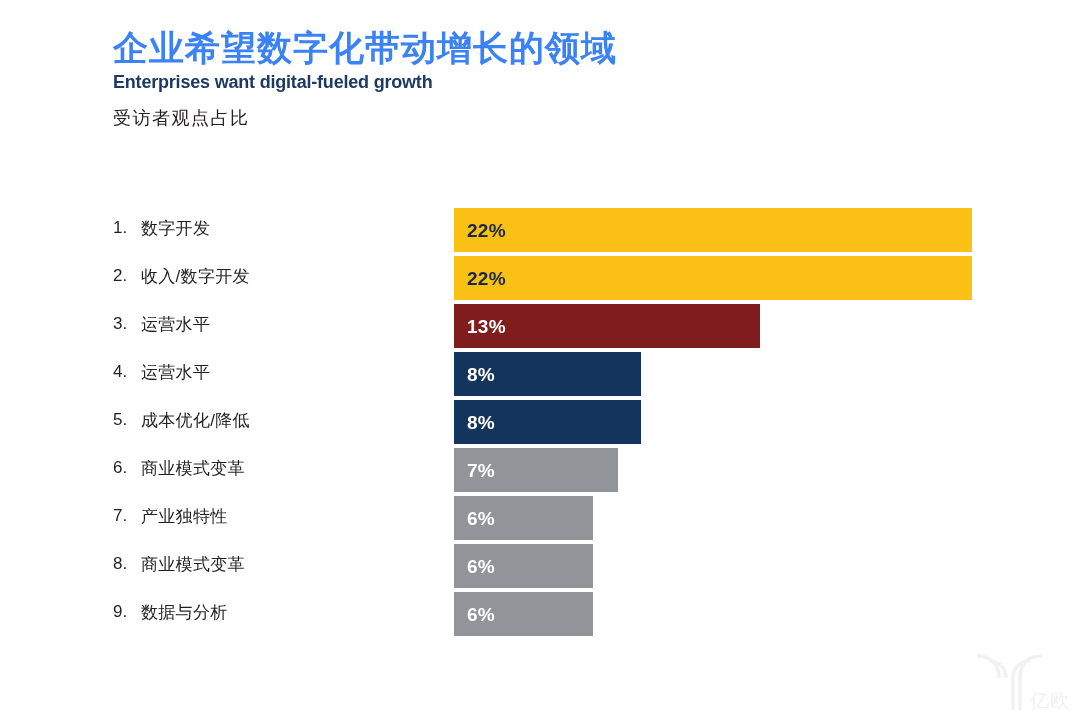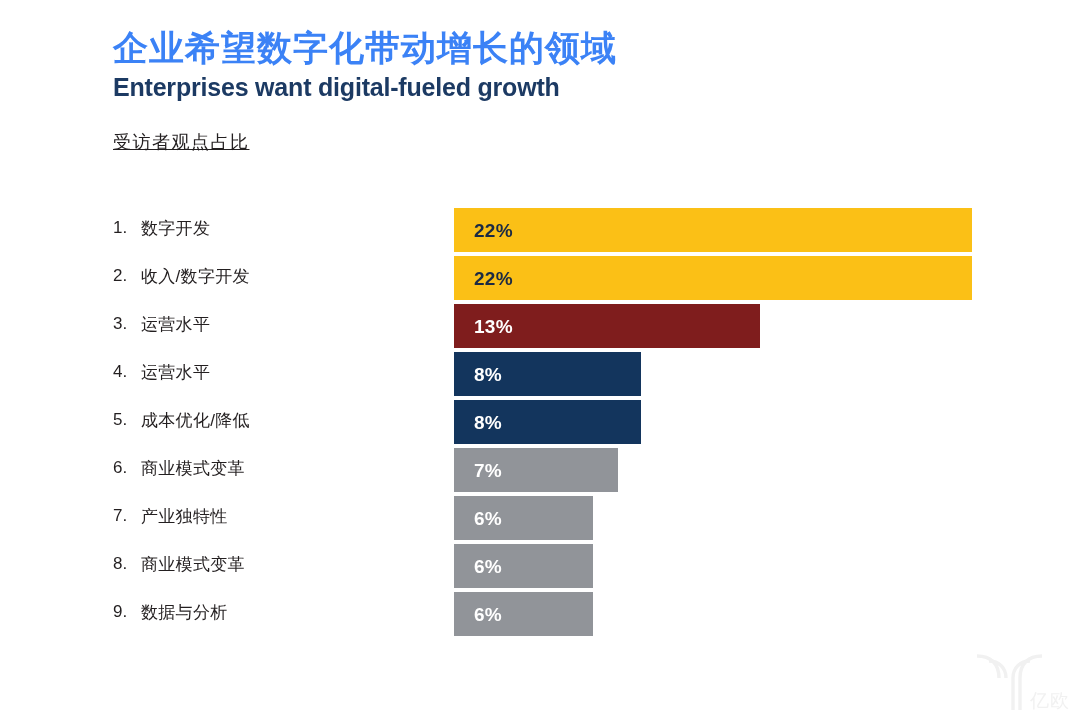--- a/index.html
+++ b/index.html
@@ -28,35 +28,34 @@
   }
   .title-cn {
     font-size: 35px;
     font-weight: bold;
     color: #3b82f6;
     letter-spacing: 1px;
     line-height: 1.15;
     white-space: nowrap;
   }
   .title-en {
-    font-size: 25px;
+    font-size: 18px;
     font-weight: bold;
     color: #1C3A63;
     letter-spacing: -0.2px;
     line-height: 1.2;
     margin-top: 4px;
     white-space: nowrap;
   }
   .subtitle {
     font-size: 18px;
     color: #231F20;
     letter-spacing: 1.5px;
-    margin-top: 28px;
-    white-space: nowrap;
-    text-decoration: underline;
+    margin-top: 12px;
+    white-space: nowrap;
   }
   
   .chart {
     position: absolute;
     left: 0;
     top: 206px;
     width: 1080px;
   }
   .row {
     position: relative;
@@ -93,21 +92,21 @@
   }
   .bar {
     height: 44px;
     display: flex;
     align-items: center;
     box-sizing: border-box;
   }
   .bar-value {
     font-size: 19px;
     font-weight: bold;
-    padding-left: 20px;
+    padding-left: 13px;
     letter-spacing: 0.3px;
     line-height: 1;
   }
   
   .watermark {
     position: absolute;
     right: 6px;
     bottom: 4px;
     width: 116px;
     height: 62px;

